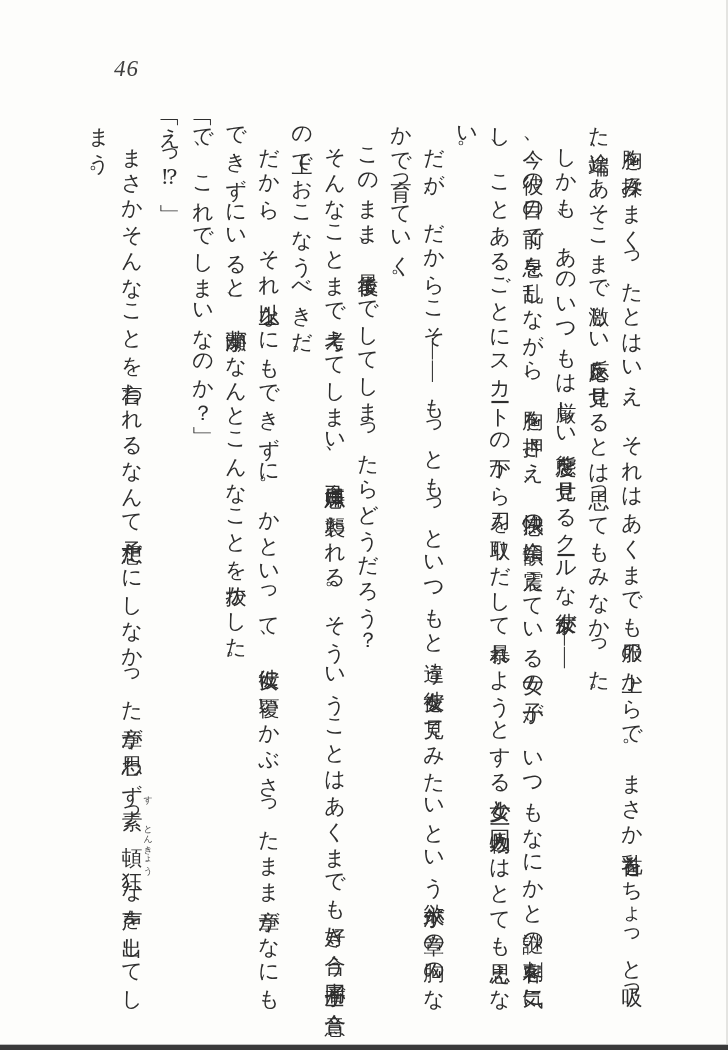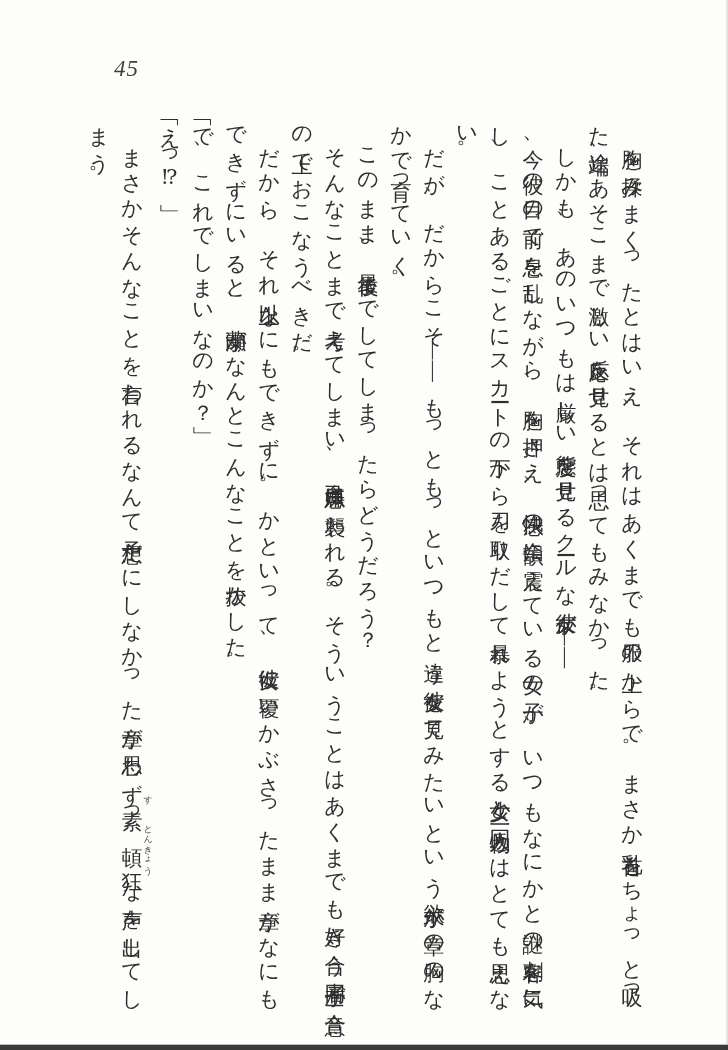--- a/index.html
+++ b/index.html
@@ -65,21 +65,21 @@
     position:absolute;
     top:0;bottom:0;right:0;
     width:2px;
     background:#e4e4e1;
   }
 </style>
 </head>
 <body>
 
 <div class="page">
-  <div class="page-number">45</div>
+  <div class="page-number">46</div>
 
   <div class="text-body">
       <p class="indent">胸を揉みまくったとはいえ、それはあくまでも服の上からで。まさか乳首をちょっと吸った途端、あそこまで激しい反応を見せるとは思ってもみなかった。</p>
       <p class="indent">しかも、あのいつもは厳しい態度を見せるクールな彼女が――</p>
       <p class="indent">今、彼の目の前で息を乱しながら、胸を押さえ、快感の余韻に震えている女の子が、いつもなにかと謎の刺客を気にし、ことあるごとにスカートの下から刀を取りだして暴れようとする少女と同一人物とはとても思えない。</p>
       <p class="indent">だが、だからこそ――もっともっといつもと違う彼女を見てみたいという欲求が章の胸のなかで育っていく。</p>
       <p class="indent">このまま、最後までしてしまったらどうだろう？</p>
       <p class="indent">そんなことまで考えてしまい、自己嫌悪に襲われる。そういうことはあくまでも好き合う者同士が合意の上でおこなうべきだ。</p>
       <p class="indent">だから、それ以上なにもできずに。かといって、彼女に覆いかぶさったまま章がなにもできずにいると、蘭瀬がなんとこんなことを抜かした。</p>
       <p class="">「で、これでしまいなのか？」</p>

